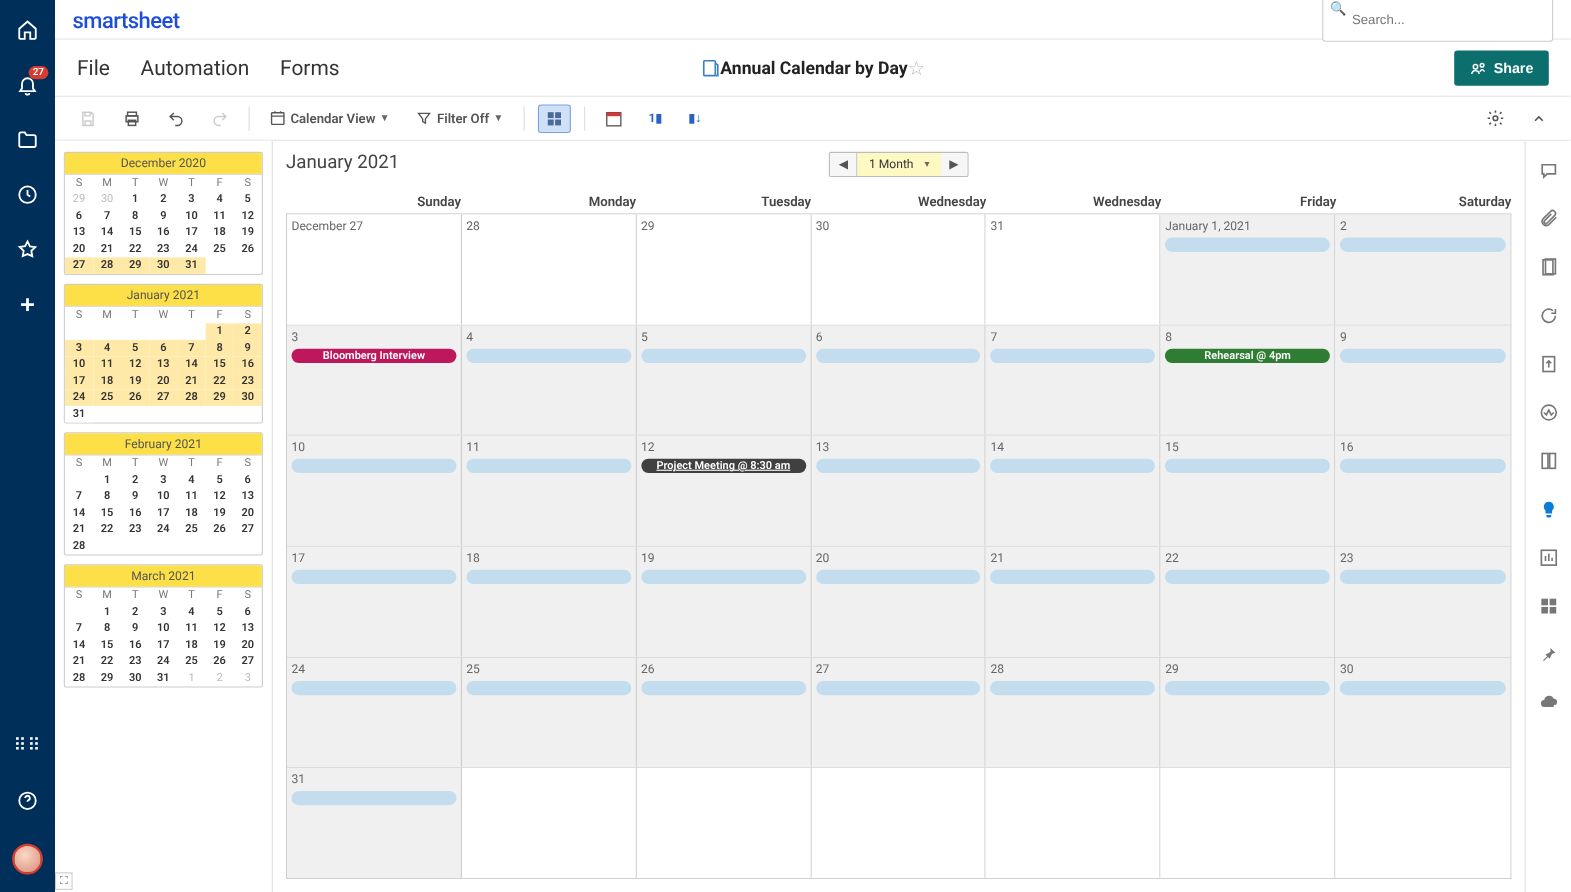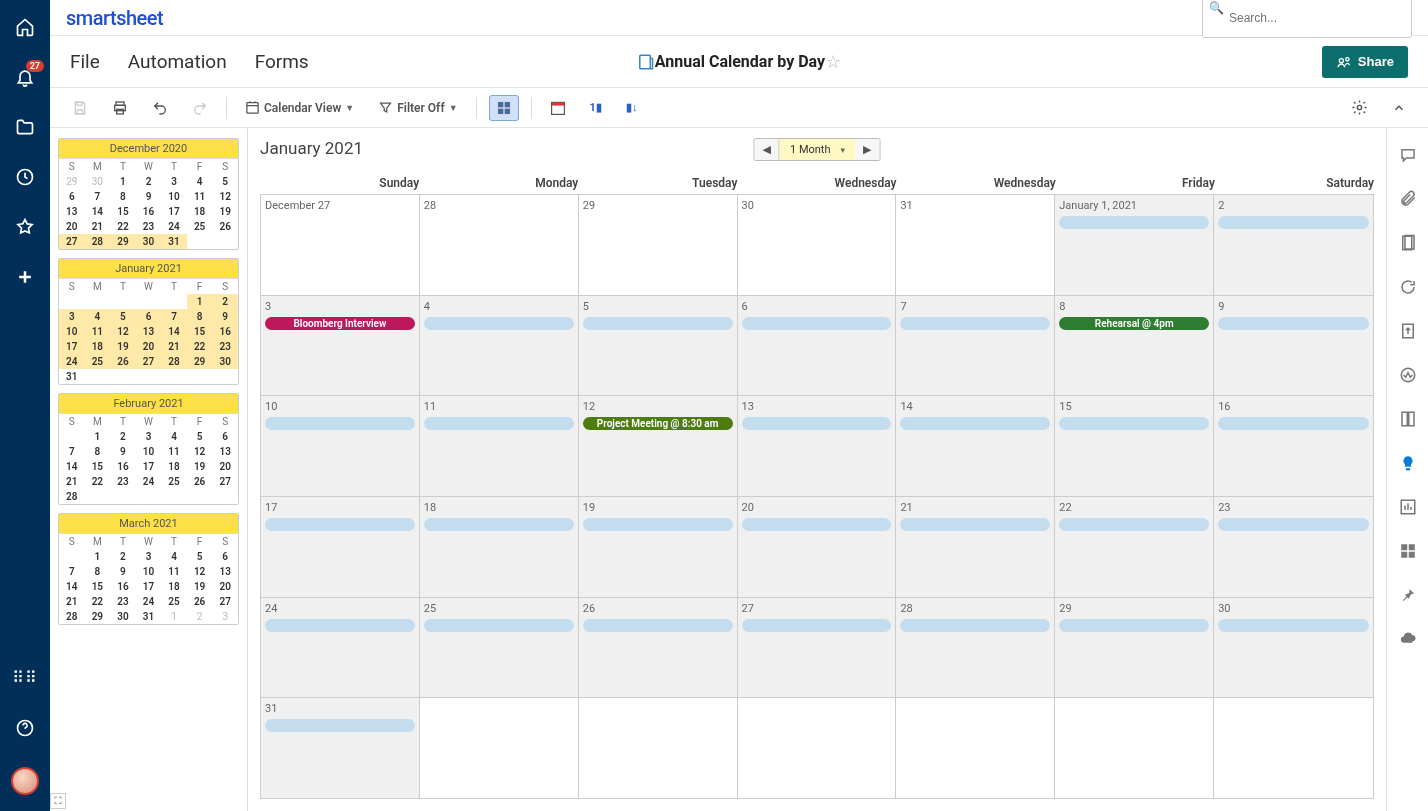--- a/index.html
+++ b/index.html
@@ -55,21 +55,21 @@
 .weeks { flex:1; display:grid; grid-template-rows: repeat(6,1fr); margin: 0 12px 12px 12px; border:1px solid #ccc; border-top:none; }
 .week { display:grid; grid-template-columns: repeat(7,1fr); border-top:1px solid #ccc; }
 .day-cell { border-right:1px solid #ccc; padding:4px; background:#f0f0f0; overflow:hidden; position:relative; }
 .day-cell:last-child { border-right:none; }
 .day-cell.prev { background:#fff; }
 .day-num { font-size:11px; color:#666; }
 .event { border-radius: 9px; height: 13px; margin-top:4px; font-size:10px; color:#fff; font-weight:600; text-align:center; line-height:13px; overflow:hidden; white-space:nowrap; padding:0 6px; }
 .event.blue { background:#c3ddef; }
 .event.purple { background:#be185d; }
 .event.green { background:#2e7d32; }
-.event.orange { background:#4d7c0f; }
+.event.orange { background:#404040;text-decoration:underline; }
 .right-rail { width: 42px; border-left:1px solid #e0e0e0; display:flex; flex-direction:column; align-items:center; padding-top:18px; gap:26px; }
 .right-rail .ricon { width:18px; height:18px; color:#777; cursor:pointer; display:flex; align-items:center; justify-content:center; }
 .right-rail .ricon.lit { color:#0d7cd6; }
 svg { display:block; }
 .expand-handle { position:absolute; left:50px; bottom:2px; width:16px; height:16px; border:1px solid #ccc; background:#fff; display:flex; align-items:center; justify-content:center; font-size:10px; color:#555; cursor:pointer; }
 </style>
 </head>
 <body>
 
 <div class="app">

